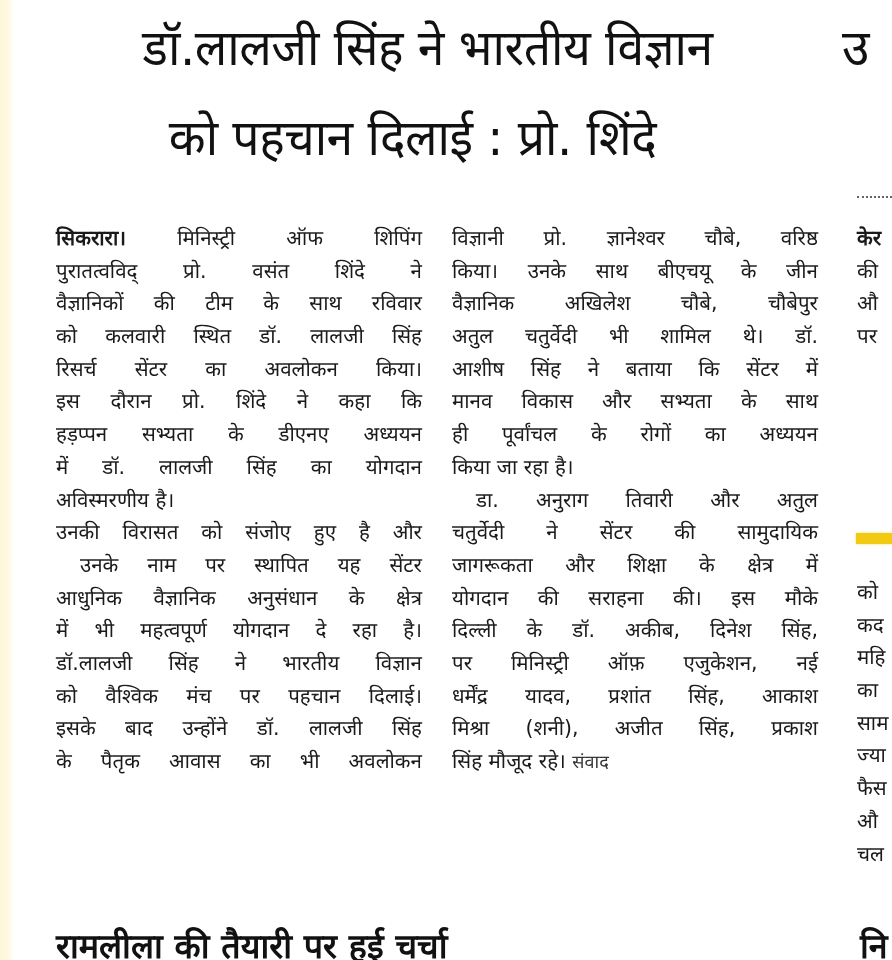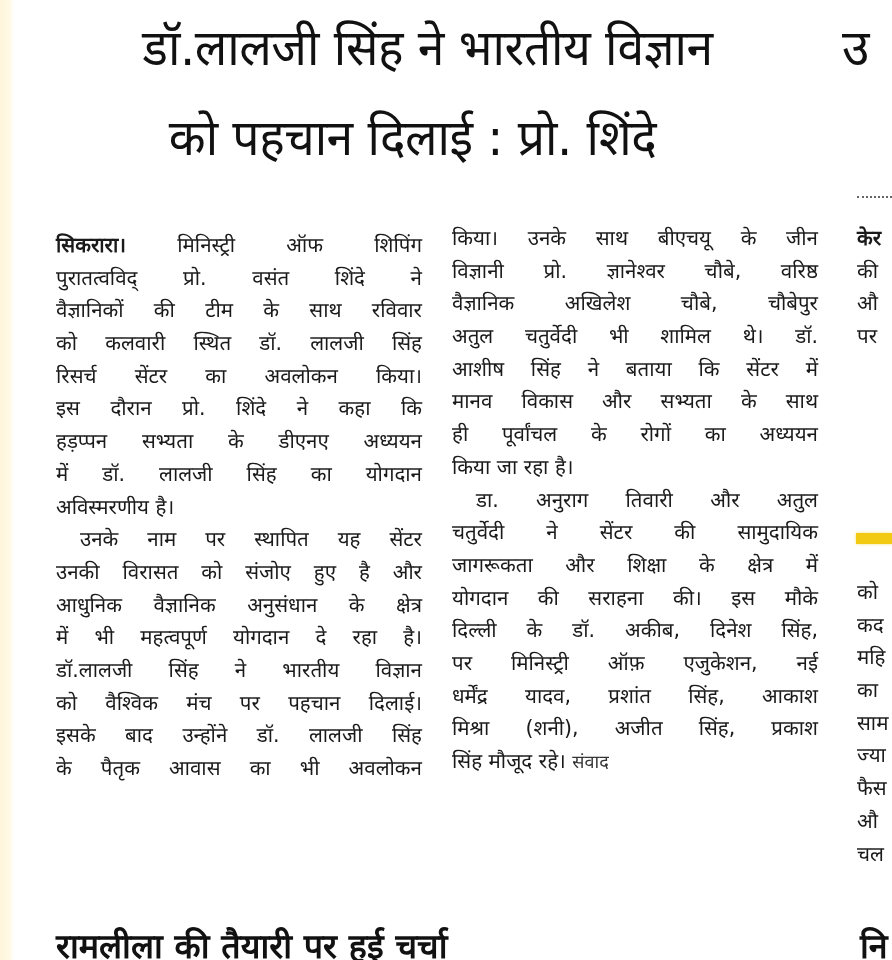--- a/index.html
+++ b/index.html
@@ -59,21 +59,21 @@
   }
   .column {
     position: absolute;
     top: 222px;
     width: 366px;
     font-family: "DejaVu Sans", sans-serif;
     font-size: 20.5px;
     line-height: 32.7px;
     color: #1a1a1a;
   }
-  .column.c1 { left: 56px; margin-top: 7px; }
+  .column.c1 { left: 56px; }
   .column.c2 { left: 452px; }
   .column .line {
     display: block;
     white-space: nowrap;
     text-align-last: justify;
     text-align: justify;
     height: 32.7px;
     overflow: visible;
   }
   .column .line.last {
@@ -134,33 +134,33 @@
 <div class="column c1">
   <span class="line"><span class="lead">सिकरारा।</span><span> मिनिस्ट्री ऑफ शिपिंग</span></span>
   <span class="line">पुरातत्वविद् प्रो. वसंत शिंदे ने</span>
   <span class="line">वैज्ञानिकों की टीम के साथ रविवार</span>
   <span class="line">को कलवारी स्थित डॉ. लालजी सिंह</span>
   <span class="line">रिसर्च सेंटर का अवलोकन किया।</span>
   <span class="line">इस दौरान प्रो. शिंदे ने कहा कि</span>
   <span class="line">हड़प्पन सभ्यता के डीएनए अध्ययन</span>
   <span class="line">में डॉ. लालजी सिंह का योगदान</span>
   <span class="line last">अविस्मरणीय है।</span>
+  <span class="line">उनकी विरासत को संजोए हुए है और</span>
   <span class="line indent">उनके नाम पर स्थापित यह सेंटर</span>
-  <span class="line">उनकी विरासत को संजोए हुए है और</span>
   <span class="line">आधुनिक वैज्ञानिक अनुसंधान के क्षेत्र</span>
   <span class="line">में भी महत्वपूर्ण योगदान दे रहा है।</span>
   <span class="line">डॉ.लालजी सिंह ने भारतीय विज्ञान</span>
   <span class="line">को वैश्विक मंच पर पहचान दिलाई।</span>
   <span class="line">इसके बाद उन्होंने डॉ. लालजी सिंह</span>
   <span class="line">के पैतृक आवास का भी अवलोकन</span>
 </div>
 
 <div class="column c2">
+  <span class="line">विज्ञानी प्रो. ज्ञानेश्वर चौबे, वरिष्ठ</span>
   <span class="line">किया। उनके साथ बीएचयू के  जीन</span>
-  <span class="line">विज्ञानी प्रो. ज्ञानेश्वर चौबे, वरिष्ठ</span>
   <span class="line">वैज्ञानिक अखिलेश चौबे, चौबेपुर</span>
   <span class="line">अतुल चतुर्वेदी भी शामिल थे। डॉ.</span>
   <span class="line">आशीष सिंह ने बताया कि सेंटर में</span>
   <span class="line">मानव विकास और सभ्यता के साथ</span>
   <span class="line">ही पूर्वांचल के रोगों का अध्ययन</span>
   <span class="line last">किया जा रहा है।</span>
   <span class="line indent">डा. अनुराग तिवारी और अतुल</span>
   <span class="line">चतुर्वेदी ने सेंटर की सामुदायिक</span>
   <span class="line">जागरूकता और शिक्षा के क्षेत्र में</span>
   <span class="line">योगदान की सराहना की। इस मौके</span>

